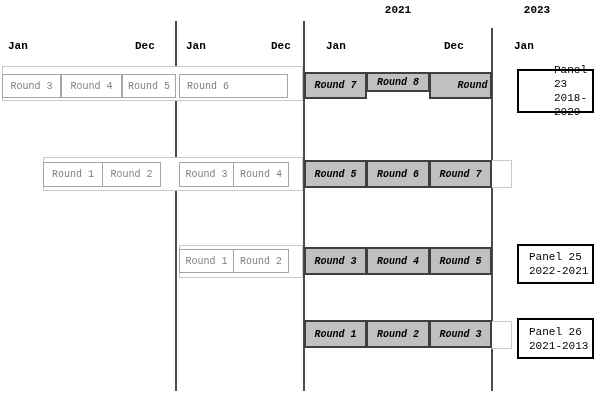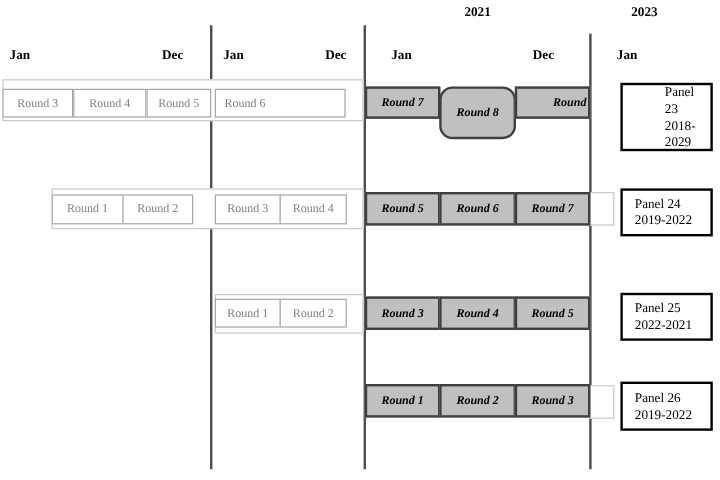--- a/index.html
+++ b/index.html
@@ -1,18 +1,18 @@
 <!DOCTYPE html>
 <html><head>
 <meta charset="utf-8">
 <style>
   html,body{margin:0;padding:0;background:#fff;}
   .stage{
     position:relative;width:600px;height:400px;background:#fff;overflow:hidden;
-    font-family:Liberation Serif, serif;color:#000;
+    font-family:Liberation Mono, monospace;color:#000;
   }
   .divider{position:absolute;width:2px;background:var(--c-divider,#4d4d4d);}
   .year-label{position:absolute;font-size:11px;font-weight:bold;text-align:center;}
   .month-label{position:absolute;font-size:11px;font-weight:bold;white-space:nowrap;}
   .outer-bar{position:absolute;border:1px solid var(--c-outer,#c9c9c9);background:#fff;box-sizing:border-box;}
   .round{
     position:absolute;display:flex;align-items:center;justify-content:center;
     font-size:10px;box-sizing:border-box;white-space:nowrap;overflow:hidden;
   }
   .round.open{background:#fff;border:1px solid var(--c-wborder,#a6a6a6);color:var(--c-wtext,#808080);}
@@ -39,50 +39,46 @@
     <div class="month-label" style="left: 271px; top: 40px;">Dec</div>
     <div class="month-label" style="left: 326px; top: 40px;">Jan</div>
     <div class="month-label" style="left: 444px; top: 40px;">Dec</div>
     <div class="month-label" style="left: 514px; top: 40px;">Jan</div>
     <div class="outer-bar" style="left: 2px; top: 66px; width: 301px; height: 35px;"></div>
     <div class="round open" style="left: 2px; top: 74px; width: 59px; height: 24px;">Round 3</div>
     <div class="round open" style="left: 61px; top: 74px; width: 61px; height: 24px;">Round 4</div>
     <div class="round open" style="left: 122px; top: 74px; width: 54px; height: 24px;">Round 5</div>
     <div class="round open align-left" style="left: 179px; top: 74px; width: 109px; height: 24px;">Round 6</div>
     <div class="round shaded" style="left: 304px; top: 72px; width: 63px; height: 27px;">Round 7</div>
-    <div class="round shaded" style="left: 366px; top: 72px; width: 64px; height: 44px; border-radius: 11px;">Round 8</div>
+    <div class="round shaded" style="left: 366px; top: 72px; width: 64px; height: 20px;">Round 8</div>
     <div class="round shaded" style="left: 429px; top: 72px; width: 63px; height: 27px; padding-left: 36px;">Round 9</div>
-    <div class="panel-box" style="left: 517px; top: 69px; width: 77px; height: 57px; padding-left: 35px;">
+    <div class="panel-box" style="left: 517px; top: 69px; width: 77px; height: 44px; padding-left: 35px;">
       <span>Panel 23</span>
       <span>2018-2029</span>
     </div>
     <div class="outer-bar" style="left: 43px; top: 157px; width: 260px; height: 34px;"></div>
     <div class="outer-bar" style="left: 491px; top: 160px; width: 21px; height: 28px;"></div>
     <div class="round open" style="left: 43px; top: 162px; width: 60px; height: 25px;">Round 1</div>
     <div class="round open" style="left: 102px; top: 162px; width: 59px; height: 25px;">Round 2</div>
     <div class="round open" style="left: 179px; top: 162px; width: 55px; height: 25px;">Round 3</div>
     <div class="round open" style="left: 233px; top: 162px; width: 56px; height: 25px;">Round 4</div>
     <div class="round shaded" style="left: 304px; top: 160px; width: 63px; height: 28px;">Round 5</div>
     <div class="round shaded" style="left: 366px; top: 160px; width: 64px; height: 28px;">Round 6</div>
     <div class="round shaded" style="left: 429px; top: 160px; width: 63px; height: 28px;">Round 7</div>
-    <div class="panel-box" style="left: 517px; top: 157px; width: 77px; height: 40px;">
-      <span>Panel 24</span>
-      <span>2019-2022</span>
-    </div>
     <div class="outer-bar" style="left: 179px; top: 245px; width: 124px; height: 33px;"></div>
     <div class="round open" style="left: 179px; top: 249px; width: 55px; height: 24px;">Round 1</div>
     <div class="round open" style="left: 233px; top: 249px; width: 56px; height: 24px;">Round 2</div>
     <div class="round shaded" style="left: 304px; top: 247px; width: 63px; height: 28px;">Round 3</div>
     <div class="round shaded" style="left: 366px; top: 247px; width: 64px; height: 28px;">Round 4</div>
     <div class="round shaded" style="left: 429px; top: 247px; width: 63px; height: 28px;">Round 5</div>
     <div class="panel-box" style="left: 517px; top: 244px; width: 77px; height: 40px;">
       <span>Panel 25</span>
       <span>2022-2021</span>
     </div>
     <div class="outer-bar" style="left: 491px; top: 321px; width: 21px; height: 28px;"></div>
     <div class="round shaded" style="left: 304px; top: 320px; width: 63px; height: 28px;">Round 1</div>
     <div class="round shaded" style="left: 366px; top: 320px; width: 64px; height: 28px;">Round 2</div>
     <div class="round shaded" style="left: 429px; top: 320px; width: 63px; height: 28px;">Round 3</div>
     <div class="panel-box" style="left: 517px; top: 318px; width: 77px; height: 41px;">
       <span>Panel 26</span>
-      <span>2019-2022</span>
+      <span>2021-2013</span>
     </div>
   </div>
 
 </body></html>

